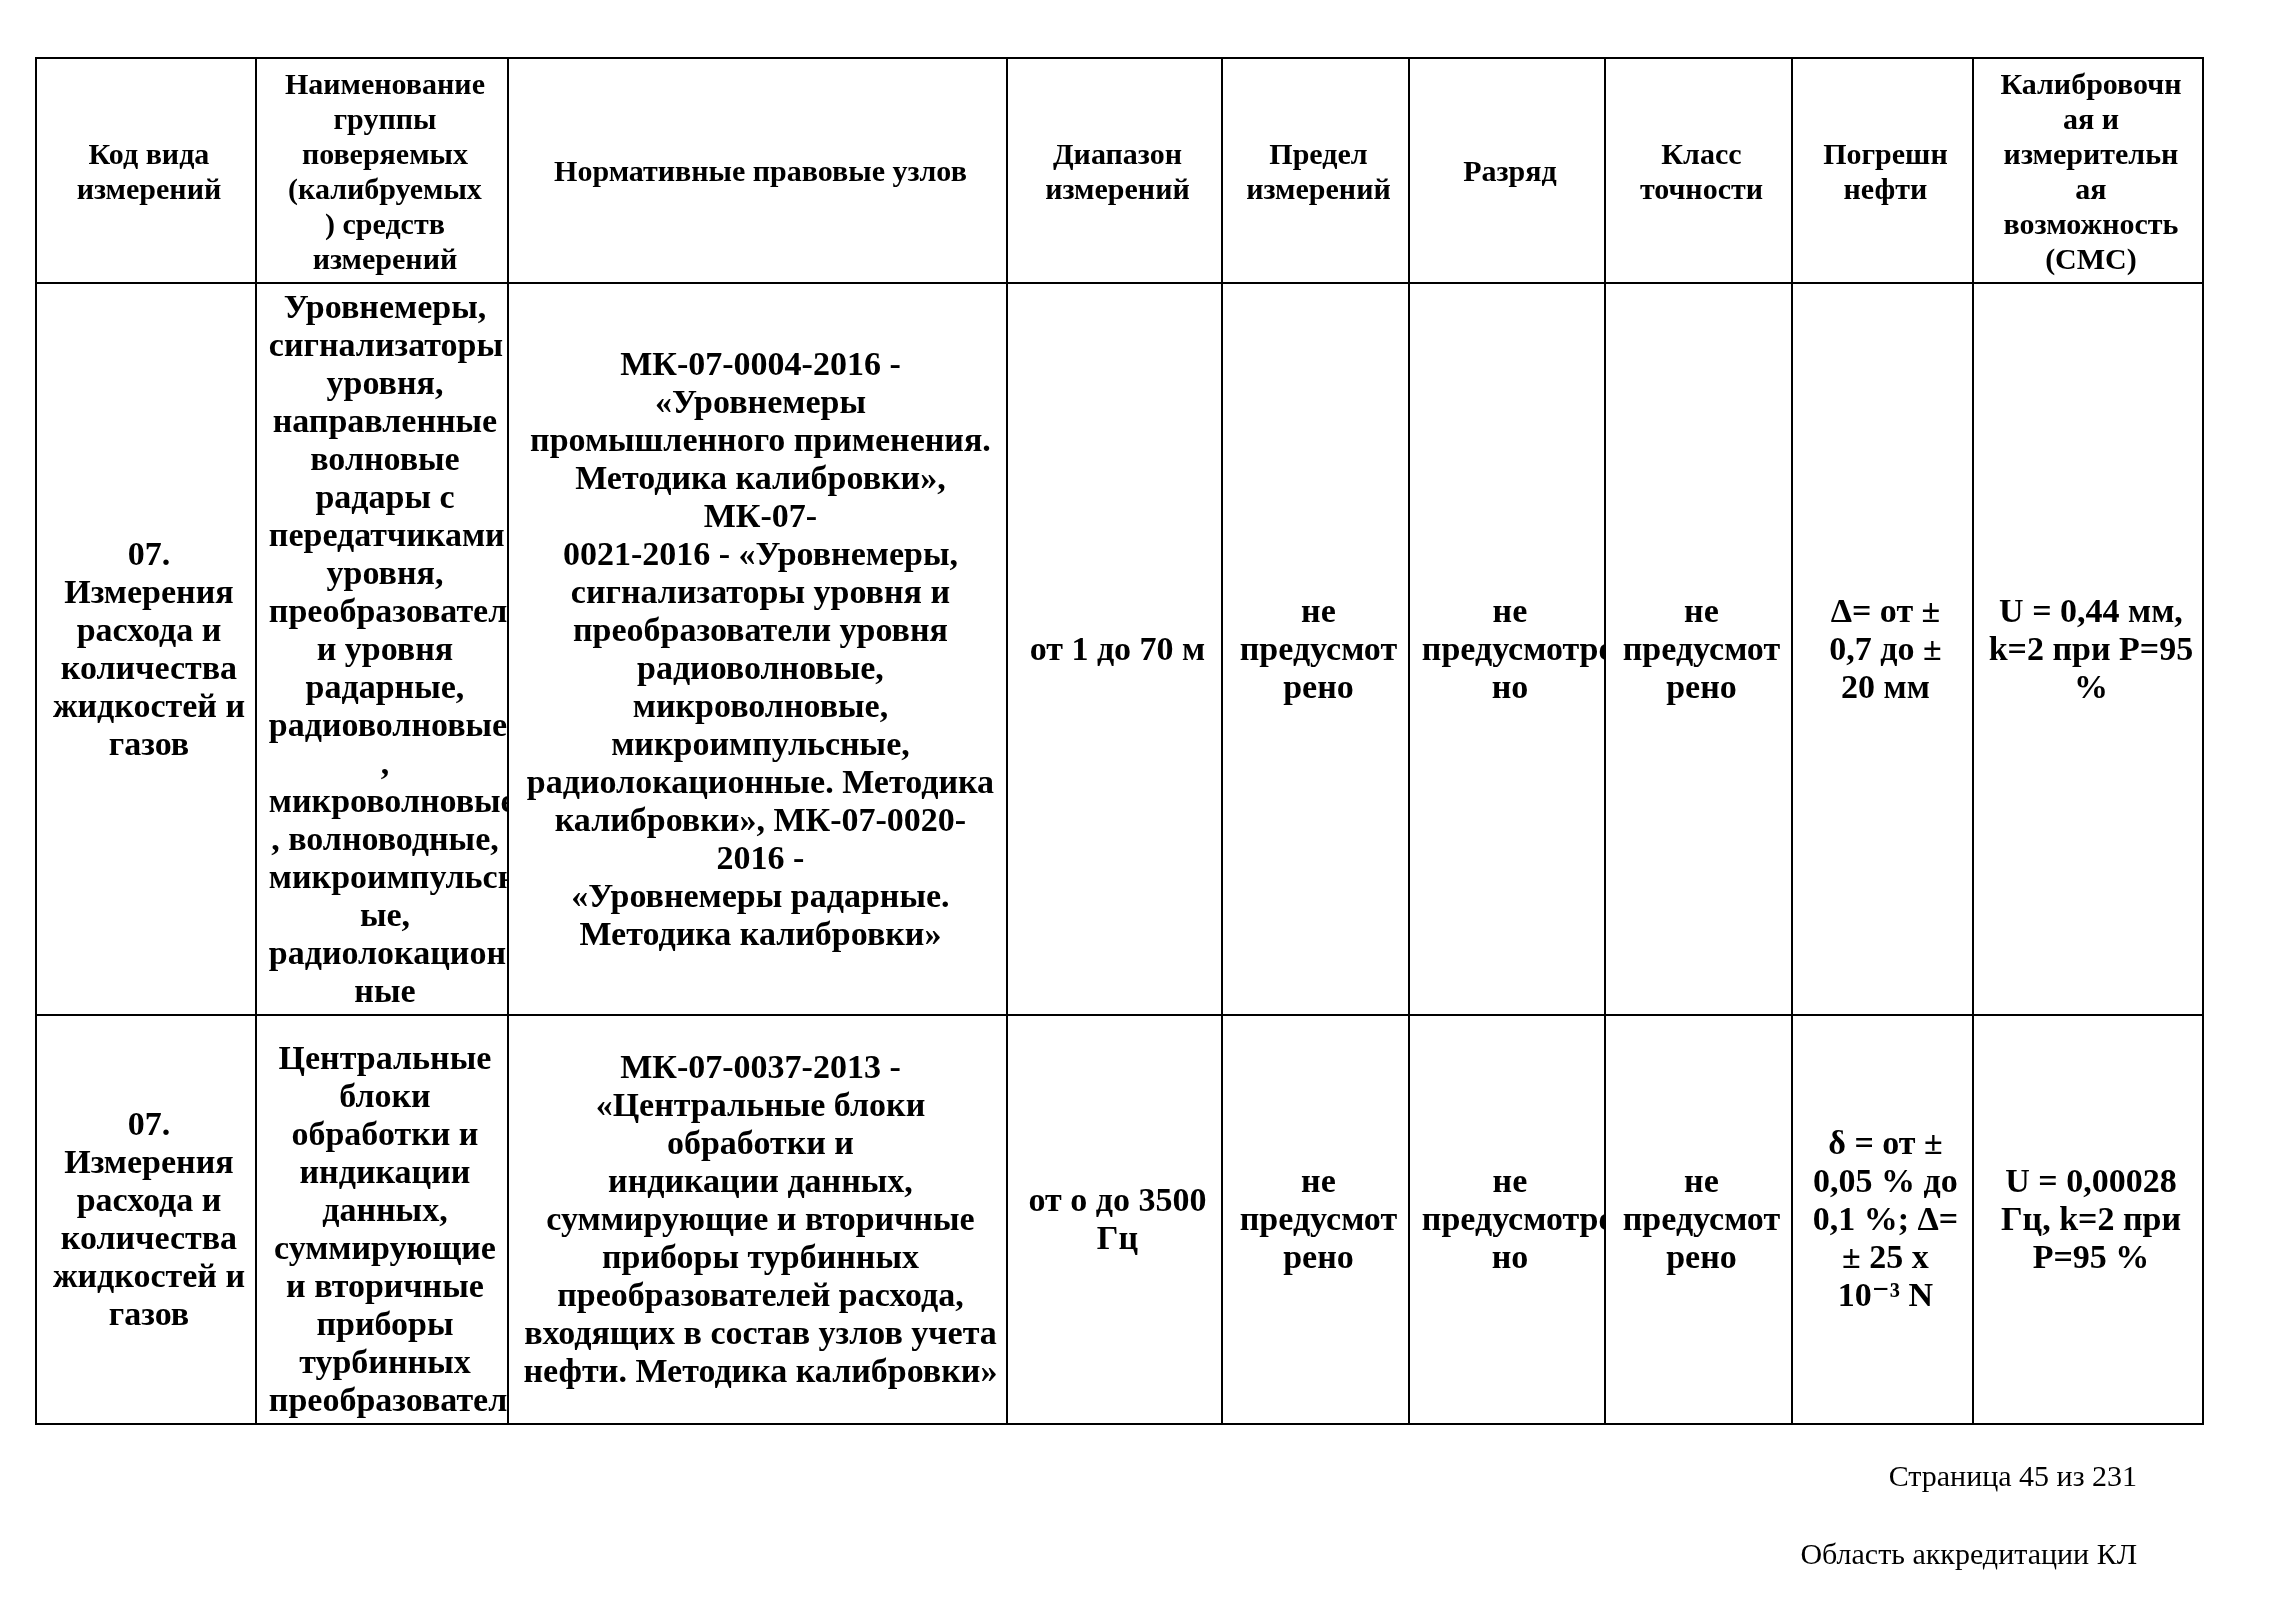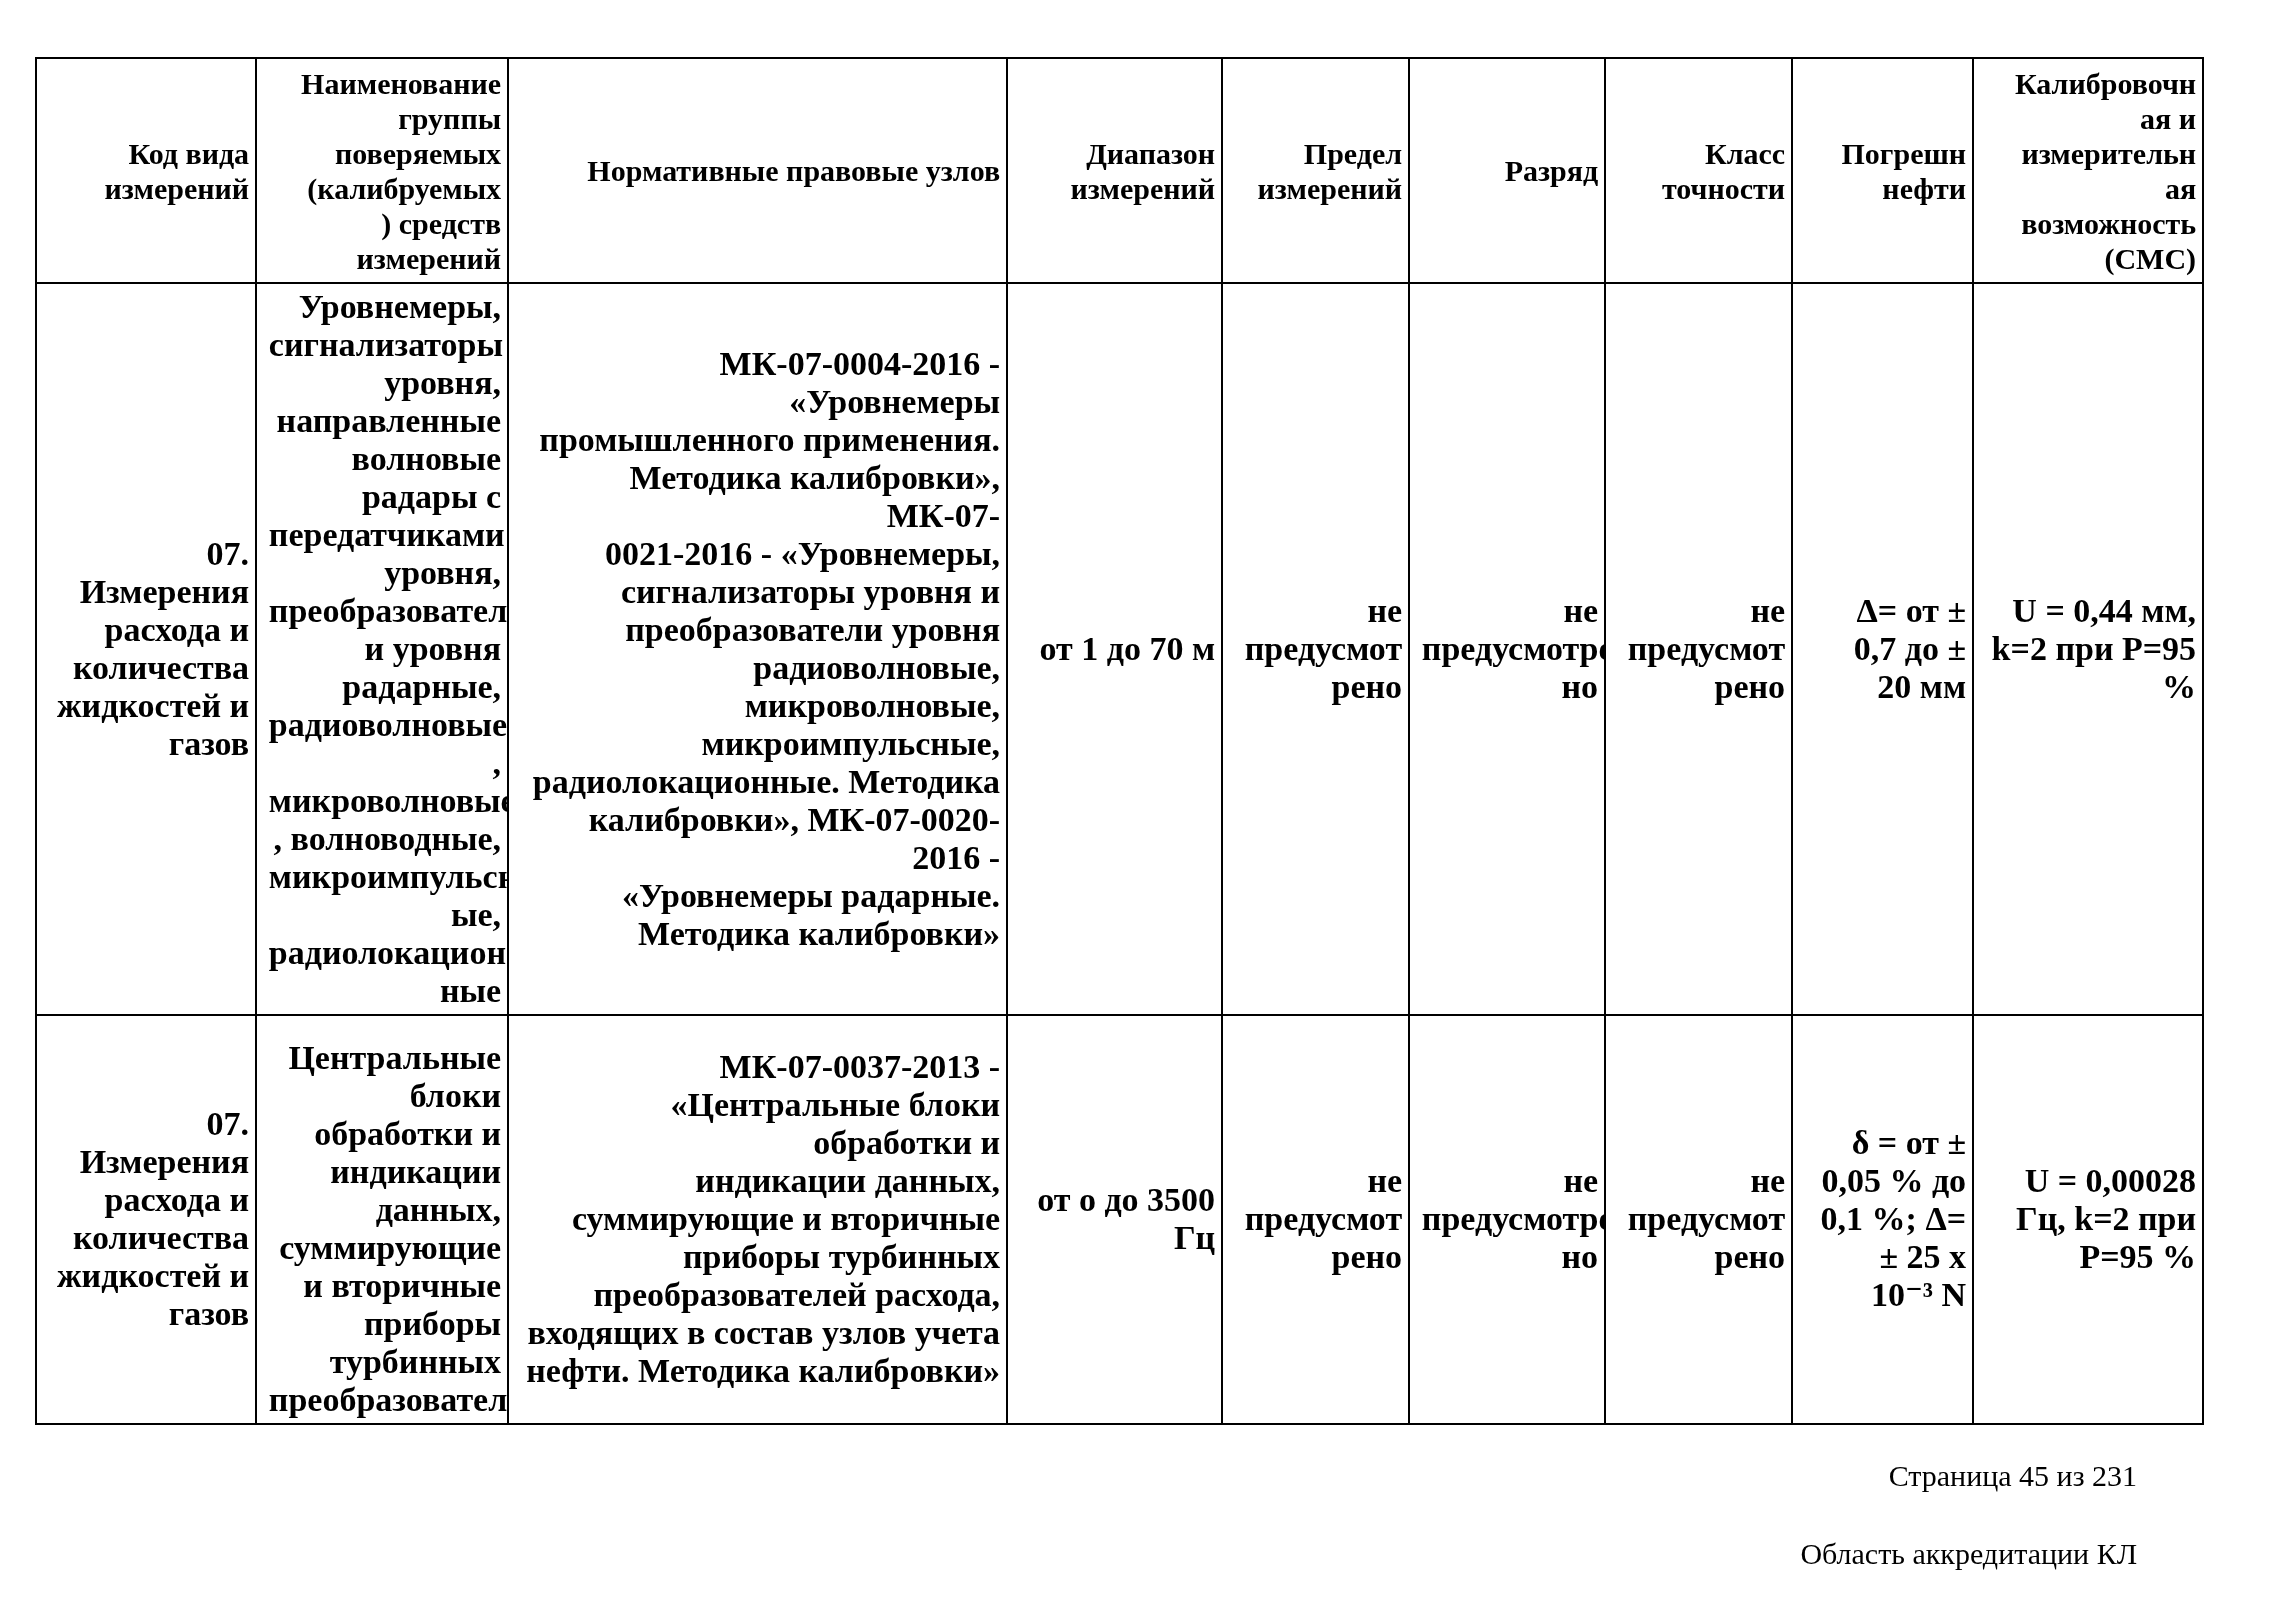--- a/index.html
+++ b/index.html
@@ -27,21 +27,21 @@
   col.c3 { width: 499px; }
   col.c4 { width: 215px; }
   col.c5 { width: 187px; }
   col.c6 { width: 196px; }
   col.c7 { width: 187px; }
   col.c8 { width: 181px; }
   col.c9 { width: 230px; }
 
   th, td {
     border: 2.9px solid #000000;
-    text-align: right;
+    text-align: center;
     vertical-align: middle;
     padding: 3.9px 5.9px 3.9px 11.8px;
     white-space: pre-line;
     overflow: hidden;
   }
   th {
     font-weight: bold;
     font-size: 30px;
     line-height: 35px;
   }

